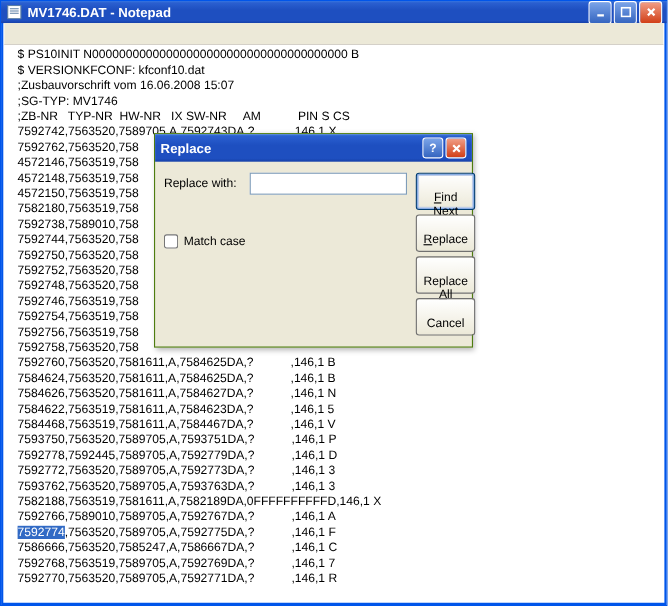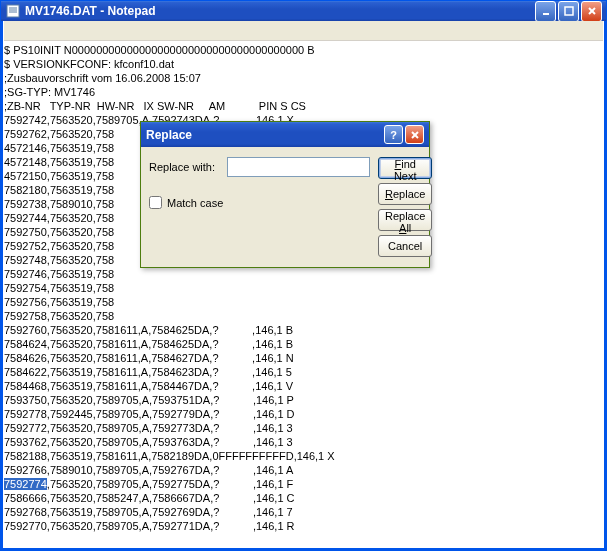--- a/index.html
+++ b/index.html
@@ -8,40 +8,40 @@
     .titlebar { height: 20px; background: linear-gradient(to bottom, #3b77dd 0%, #2a5fd0 8%, #1e4fc0 40%, #1e4fc0 88%, #1640a8 100%); display: flex; align-items: center; padding: 0 4px; color: #fff; }
     .titlebar-icon { width: 16px; height: 16px; margin-right: 4px; display: flex; align-items: center; justify-content: center; }
     .titlebar-text { flex: 1; font-weight: bold; font-size: 12px; }
     .title-controls { display: flex; gap: 2px; }
     .title-btn { width: 21px; height: 21px; border-radius: 3px; border: 1px solid #fff; display: flex; align-items: center; justify-content: center; font-weight: bold; font-size: 10px; color: #fff; }
     .title-btn.min { background: linear-gradient(to bottom, #7ba4e8, #3565c0); }
     .title-btn.max { background: linear-gradient(to bottom, #7ba4e8, #3565c0); }
     .title-btn.close { background: linear-gradient(to bottom, #f19e86, #d13f17); }
     .menubar { height: 20px; background: #ece9d8; display: flex; align-items: center; padding: 2px 6px; gap: 12px; color: #888; border-bottom: 1px solid #d4d0c8; margin: 0 3px; }
     .menu-item { cursor: default; margin-top: 41px; }
-    .content { flex: 1; background: #fff; margin: 0 3px 3px 3px; padding: 2px 0; font-family: 'Courier New', monospace; font-size: 12px; line-height: 14px; white-space: pre; overflow: hidden; position: relative; color: #000; }
+    .content { flex: 1; background: #fff; margin: 0 3px 3px 3px; padding: 2px 12px; font-family: 'Courier New', monospace; font-size: 12px; line-height: 14px; white-space: pre; overflow: hidden; position: relative; color: #000; }
     .line { white-space: pre; }
     .highlight { background: #316ac5; color: #fff; }
     
     .dialog { position: absolute; left: 140px; top: 121px; width: 290px; background: #ece9d8; border: 1px solid #4d7c0f; box-shadow: 2px 2px 5px rgba(0,0,0,0.3); z-index: 10; }
     .dialog-titlebar { height: 25px; background: linear-gradient(to bottom, #3b77dd 0%, #2a5fd0 8%, #1e4fc0 40%, #1e4fc0 88%, #1640a8 100%); display: flex; align-items: center; padding: 0 5px; color: #fff; }
     .dialog-title { flex: 1; font-weight: bold; font-size: 12px; }
     .dialog-controls { display: flex; gap: 2px; }
     .dlg-btn { width: 19px; height: 19px; border-radius: 3px; border: 1px solid #fff; display: flex; align-items: center; justify-content: center; font-weight: bold; font-size: 11px; color: #fff; }
     .dlg-btn.help { background: linear-gradient(to bottom, #7ba4e8, #3565c0); }
     .dlg-btn.close { background: linear-gradient(to bottom, #f19e86, #d13f17); }
     .dialog-body { padding: 10px 8px; display: flex; gap: 8px; }
     .dialog-left { flex: 1; display: flex; flex-direction: column; gap: 8px; }
     .row { display: flex; align-items: center; gap: 6px; }
     .row label { width: 72px; font-size: 11px; }
     .row input[type="text"] { flex: 1; height: 20px; border: 1px solid #7f9db9; padding: 1px 3px; font-size: 11px; font-family: Tahoma; }
-    .checkrow { display: flex; align-items: center; gap: 5px; margin-top: 11px; }
+    .checkrow { display: flex; align-items: center; gap: 5px; margin-top: 28px; }
     .checkrow input { width: 13px; height: 13px; }
     .dialog-right { width: 78px; display: flex; flex-direction: column; gap: 4px; }
-    .dlg-button { height: 22px; background: linear-gradient(to bottom, #fff, #ece9d8); border: 1px solid #707070; border-radius: 3px; font-size: 11px; cursor: pointer; padding: 0 6px; }
+    .dlg-button { height: 22px; background: linear-gradient(to bottom, #fff, #ece9d8); border: 1px solid #707070; border-radius: 3px; font-size: 11px; cursor: pointer; padding: 16px 6px; }
     .dlg-button.default { border: 1px solid #003c74; box-shadow: inset 0 0 0 1px #89ade4, inset 0 0 0 2px #becde8; }
     u { text-decoration: underline; }
   </style>
 </head>
 <body>
 
 <div class="window">
   <div class="titlebar">
     <span class="titlebar-icon">
       <svg width="14" height="14" viewBox="0 0 14 14">

